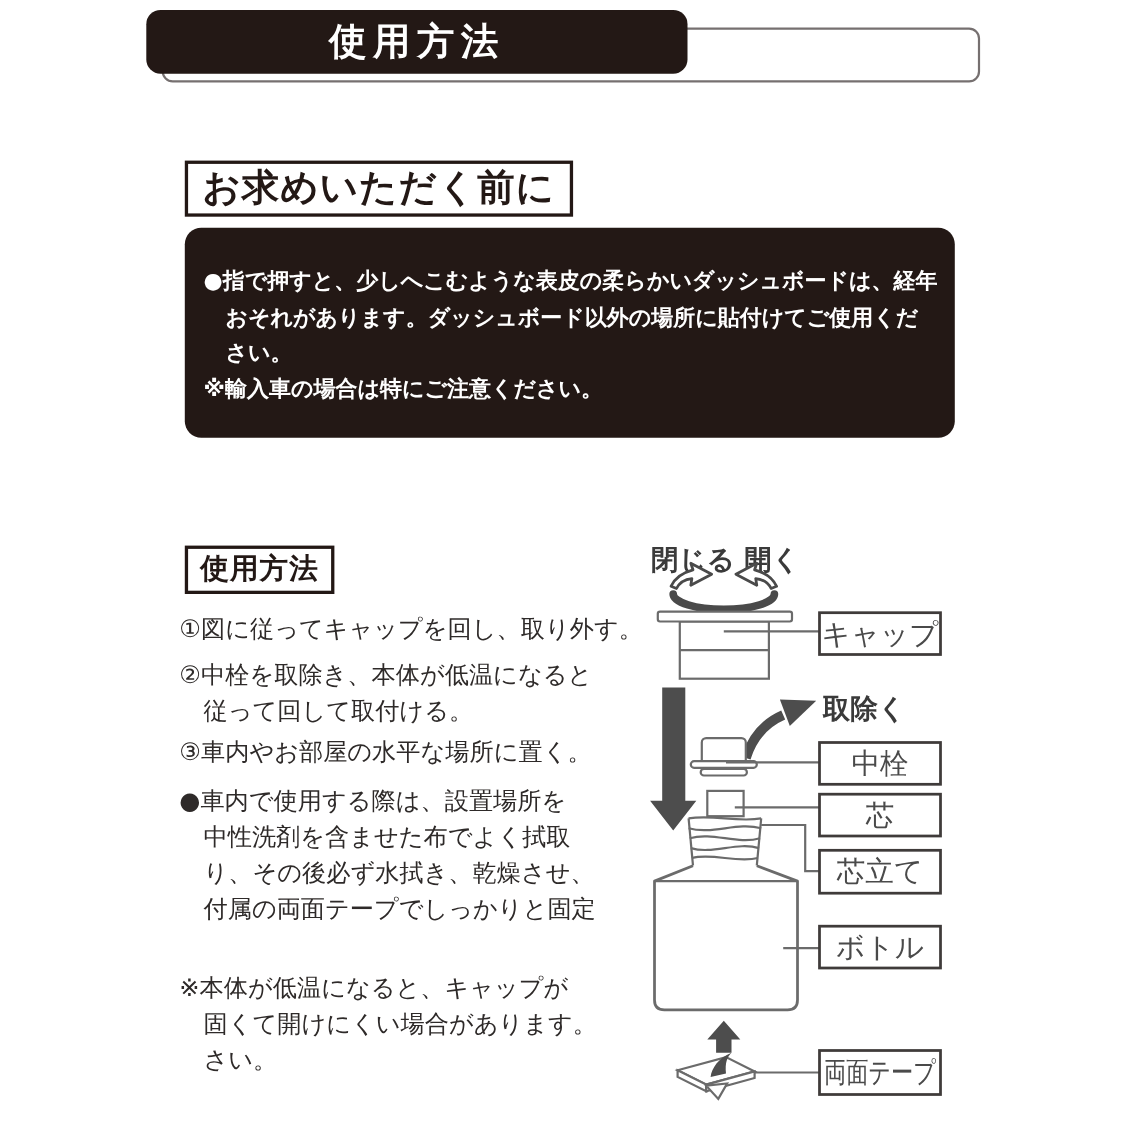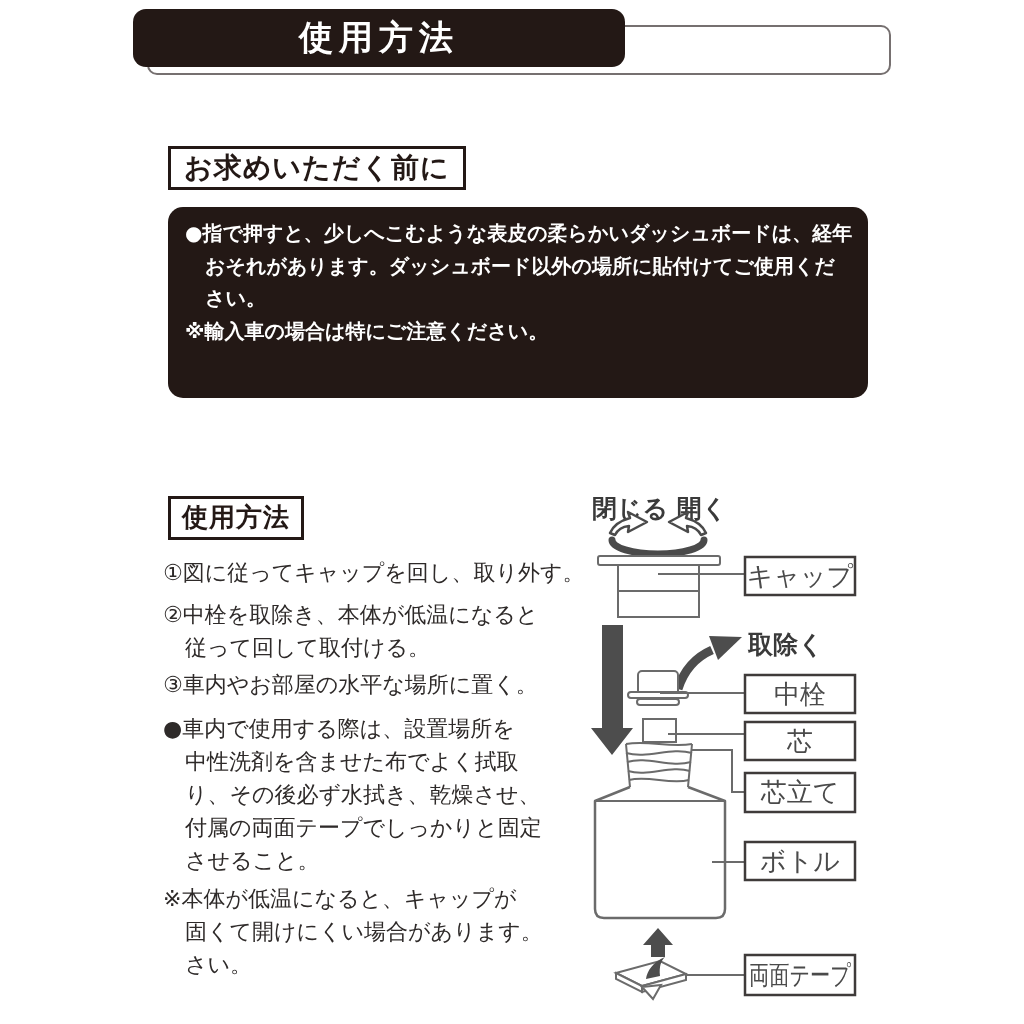--- a/index.html
+++ b/index.html
@@ -20,28 +20,28 @@
     background:#231815; border-radius:13px;
     display:flex; align-items:center; justify-content:center;
     color:#ffffff; font-size:34px; font-weight:bold; letter-spacing:6px;
   }
 
   
   .heading-box {
     border:3px solid #231815; background:#fff; color:#231815;
     font-weight:bold; display:inline-block; line-height:1.15;
   }
-  .heading-before { left:168px; top:146px; font-size:28px; padding:3px 13px; letter-spacing:1px; }
+  .heading-before { left:168px; top:146px; font-size:34px; padding:3px 13px; letter-spacing:1px; }
   .heading-usage  { left:168px; top:496px; font-size:26px; padding:4px 11px; letter-spacing:1px; }
 
   
   .warning-panel {
     left:168px; top:207px; width:700px; height:191px;
     background:#231815; border-radius:15px; box-sizing:border-box;
-    padding:10px 17px 0 17px; color:#ffffff;
+    padding:32px 17px 0 17px; color:#ffffff;
     font-size:20px; font-weight:600; line-height:32.5px; white-space:nowrap;
   }
   .warning-panel .cont { padding-left:20px; }
 
   
   .steps-col { left:163px; top:0; width:430px; height:1008px; }
   .para { position:absolute; left:0; font-size:22px; font-weight:500;
           line-height:33px; white-space:nowrap; color:#2e2a29; }
   .para .cont { padding-left:22px; }
   .p-step1 { top:556px; } .p-step2 { top:598px; } .p-step3 { top:668px; }
@@ -85,21 +85,20 @@
     <div class="cont">従って回して取付ける。</div>
   </div>
   <div class="para p-step3">
     <div><span>③</span><span>車内やお部屋の水平な場所に置く。</span></div>
   </div>
   <div class="para p-note1">
     <div><span>●</span><span>車内で使用する際は、設置場所を</span></div>
     <div class="cont">中性洗剤を含ませた布でよく拭取</div>
     <div class="cont">り、その後必ず水拭き、乾燥させ、</div>
     <div class="cont">付属の両面テープでしっかりと固定</div>
-    <div class="cont">させること。</div>
   </div>
   <div class="para p-note2">
     <div><span>※</span><span>本体が低温になると、キャップが</span></div>
     <div class="cont">固くて開けにくい場合があります。</div>
     <div class="cont">さい。</div>
   </div>
 </div>
 
 <svg class="abs diagram" viewBox="0 0 340 535" xmlns="http://www.w3.org/2000/svg">
 

